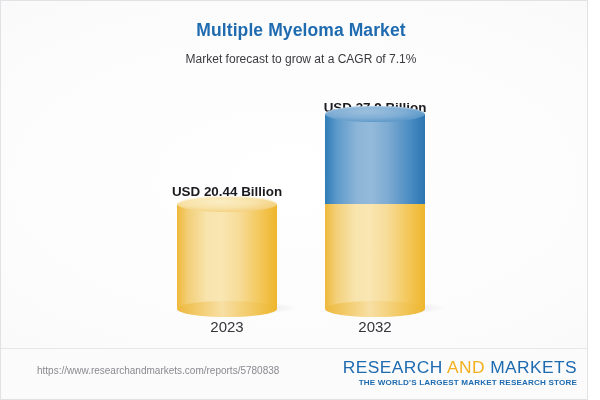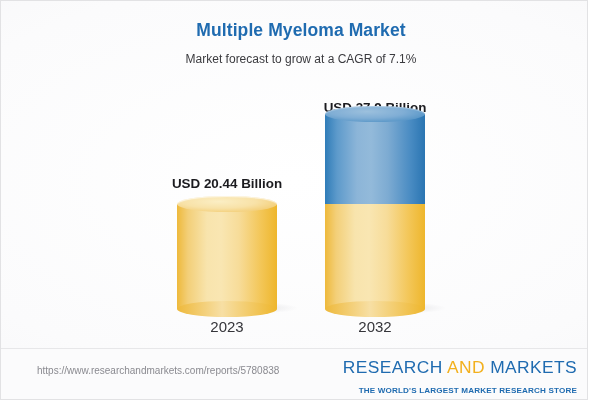--- a/index.html
+++ b/index.html
@@ -180,21 +180,21 @@
   .logo-main {
     font-size: 17.4px;
     font-weight: normal;
     letter-spacing: 0.4px;
     color: #1f6bb0;
     line-height: 19px;
     white-space: nowrap;
   }
   .logo-main .and { color: #f2b01e; }
   .logo-tag {
-    margin-top: 9px;
+    margin-top: 1px;
     font-size: 8.1px;
     font-weight: bold;
     letter-spacing: 0.16px;
     color: #1f6bb0;
     line-height: 10px;
     white-space: nowrap;
   }
 </style>
 </head>
 <body>
@@ -202,21 +202,21 @@
 <div id="infographic">
 
   <div class="header">
     <div class="chart-title">Multiple Myeloma Market</div>
     <div class="chart-subtitle">Market forecast to grow at a CAGR of 7.1%</div>
   </div>
 
   <div class="plot">
 
     <div class="bar-group g1">
-      <div class="value-label" style="bottom:158px;">USD 20.44 Billion</div>
+      <div class="value-label" style="bottom:150px;">USD 20.44 Billion</div>
 
       <div class="cyl" style="bottom:40px;">
         <div class="shadow"></div>
         <div class="seg yellow" style="bottom:0; height:105px;">
           <div class="body"></div>
           <div class="foot"></div>
           <div class="cap"></div>
         </div>
       </div>
 

